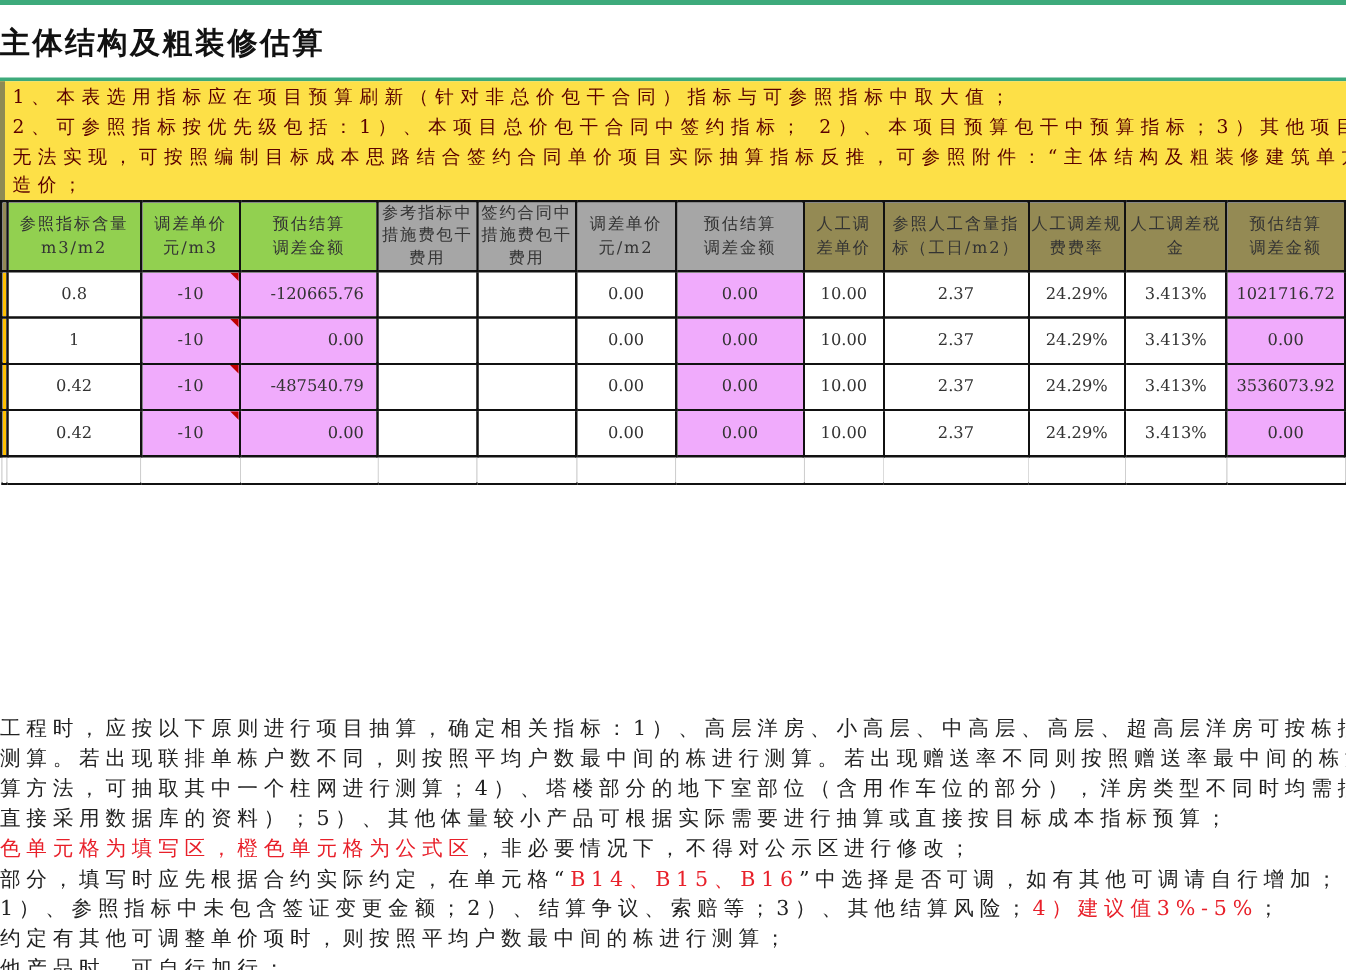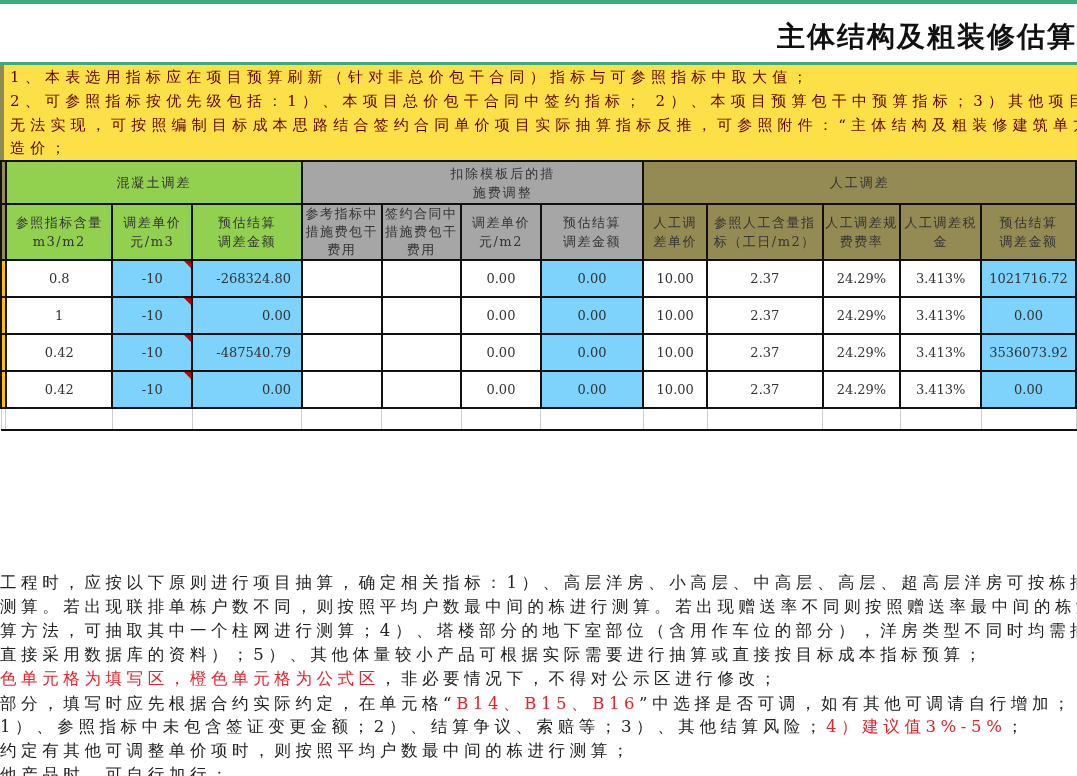--- a/index.html
+++ b/index.html
@@ -4,22 +4,22 @@
 <style>
   html, body { margin:0; padding:0; }
   body {
     width:1077px; height:776px; overflow:hidden; background:#ffffff;
     font-family: "DejaVu Serif", "Liberation Serif", serif;
     position:relative; color:#222;
   }
   .topline { position:absolute; left:0; top:0; width:1077px; height:4px; background:#3daa7b; }
   .title-row { position:absolute; left:0; top:4px; width:1077px; height:58px; background:#fff; }
   .title {
-    position:absolute; left:0; width:1077px; top:14px; text-align:right;
-    font-size:28px; font-weight:bold; color:#111; letter-spacing:2px;
+    position:absolute; left:0; width:1077px; top:14px; text-align:left;
+    font-size:24px; font-weight:bold; color:#111; letter-spacing:2px;
     font-family: "DejaVu Serif", serif;
   }
   .sep-line { position:absolute; left:0; top:62px; width:1077px; height:3px; background:#3daa7b; }
   .notes-red {
     position:absolute; left:0; top:65px; width:1077px; height:95px; background:#fde047;
     border-left:4px solid #8f8a54; box-sizing:border-box;
   }
   .notes-red .line {
     position:absolute; left:6px; font-size:15px; color:#5a0000; letter-spacing:5.2px;
     white-space:nowrap; font-family:"DejaVu Serif", serif;
@@ -30,21 +30,21 @@
   }
   table.grid td {
     border:2px solid #111; padding:0; text-align:center; vertical-align:middle;
     font-size:13px; color:#333; overflow:hidden; white-space:nowrap; position:relative;
   }
   .hdr-green { background:#92d050; color:#444; }
   .hdr-gray { background:#a6a6a6; color:#444; }
   .hdr-olive { background:#948a54; color:#3a3520; }
   .hdr td { font-size:13px; line-height:19px; letter-spacing:2px; white-space:normal; }
   .sub td { font-size:13px; line-height:19px; letter-spacing:1.5px; white-space:normal; }
-  .orange { background:#7dd3fc; }
+  .orange { background:#f0abfc; }
   .white { background:#ffffff; }
   .right { text-align:right !important; padding-right:10px !important; }
   .leftedge { background:#ffc000; }
   .tri-red::after {
     content:""; position:absolute; right:0; top:0; width:0; height:0;
     border-top:7px solid #c00000; border-left:7px solid transparent;
   }
   .tri-green::before {
     content:""; position:absolute; left:0; top:0; width:0; height:0;
     border-top:6px solid #1e7b2a; border-right:6px solid transparent;
@@ -83,26 +83,20 @@
     <col style="width:80px">
     <col style="width:80px">
     <col style="width:103px">
     <col style="width:64px">
     <col style="width:116px">
     <col style="width:78px">
     <col style="width:81px">
     <col style="width:95px">
   </colgroup>
   <tbody>
-      <tr class="hdr" style="height:43px">
-    <td class="hdr-olive"></td>
-    <td class="hdr-green" colspan="3">混凝土调差</td>
-    <td class="hdr-gray" colspan="4"><span style="display:inline-block;width:110px;white-space:normal;padding-left:60px">扣除模板后的措施费调整</span></td>
-    <td class="hdr-olive" colspan="5">人工调差</td>
-  </tr>
   <tr class="sub" style="height:50px">
     <td class="hdr-olive"></td>
     <td class="hdr-green" style="white-space:pre-line">参照指标含量
 m3/m2</td>
     <td class="hdr-green" style="white-space:pre-line">调差单价
 元/m3</td>
     <td class="hdr-green" style="white-space:pre-line">预估结算
 调差金额</td>
     <td class="hdr-gray" style="white-space:pre-line;vertical-align:top;line-height:18px">参考指标中
 措施费包干
@@ -123,21 +117,21 @@
     <td class="hdr-olive" style="white-space:pre-line">人工调差税
 金</td>
     <td class="hdr-olive" style="white-space:pre-line">预估结算
 调差金额</td>
   </tr>
 
   <tr style="height:37px">
     <td class="leftedge"></td>
     <td class="white">0.8</td>
     <td class="orange tri-red">-10</td>
-    <td class="orange right">-268324.80</td>
+    <td class="orange right">-120665.76</td>
     <td class="white"></td>
     <td class="white"></td>
     <td class="white">0.00</td>
     <td class="orange">0.00</td>
     <td class="white">10.00</td>
     <td class="white">2.37</td>
     <td class="white">24.29%</td>
     <td class="white">3.413%</td>
     <td class="orange">1021716.72</td>
   </tr>

